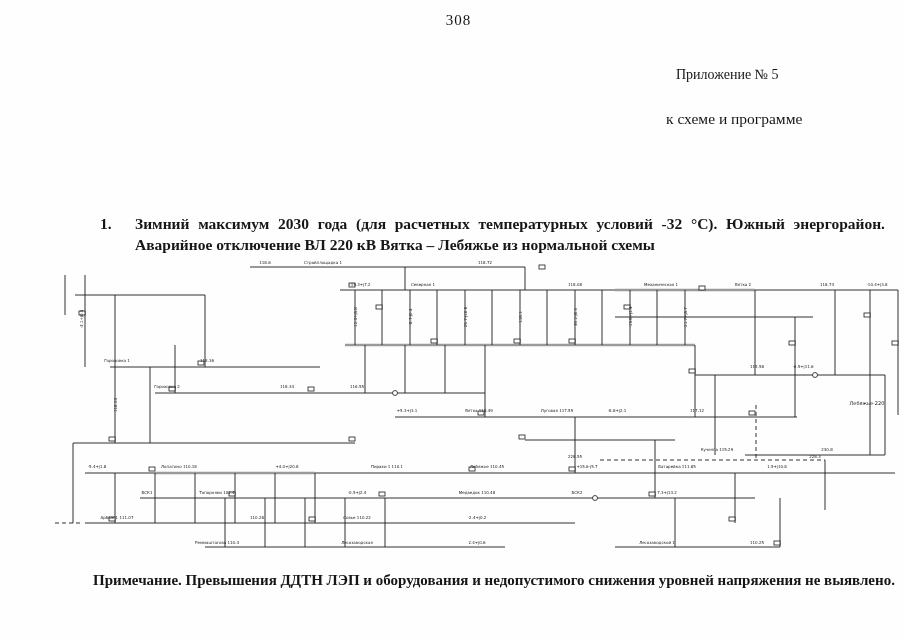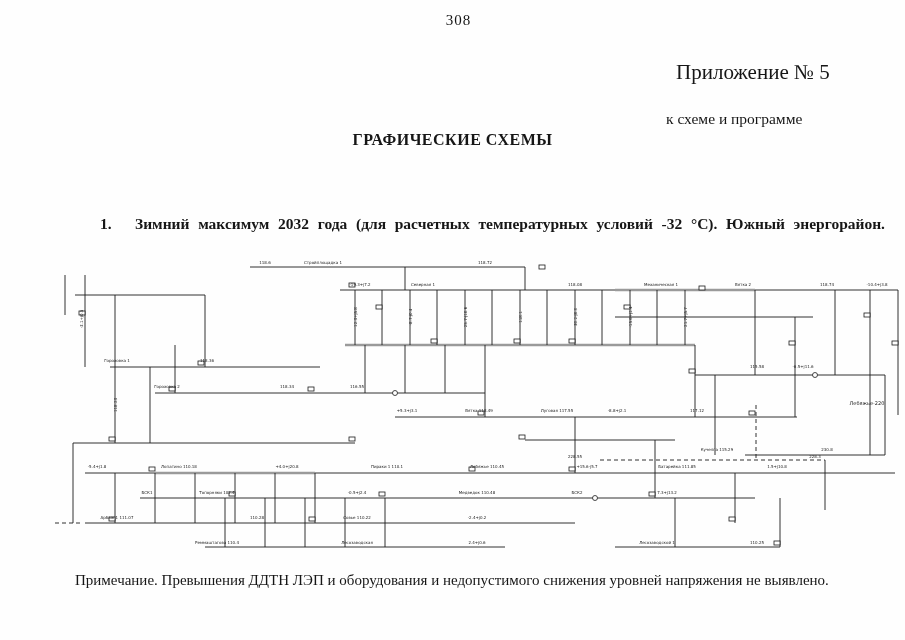--- a/index.html
+++ b/index.html
@@ -4,50 +4,50 @@
 <style>
   html,body{margin:0;padding:0;}
   body{
     width:905px;height:640px;position:relative;overflow:hidden;
     background:#fefefe;
     font-family:"Liberation Serif","DejaVu Serif",serif;
     color:#161616;
   }
   .abs{position:absolute;}
   .page-num{top:12px;left:0;right:0;text-align:center;font-size:15px;letter-spacing:1px;padding-left:12px;}
-  .annex1{top:60px;left:676px;font-size:21px;}
+  .annex1{top:67px;left:676px;font-size:14px;}
   .annex2{top:110px;left:666px;font-size:15.5px;}
   .title-block{top:131px;left:30px;right:30px;text-align:center;font-weight:bold;}
   .title-l1{font-size:16px;letter-spacing:.5px;}
   .title-l2{font-size:15.5px;margin-top:3px;}
   .title-l3{font-size:15.5px;margin-top:2px;}
   .item{top:213px;left:100px;width:785px;font-weight:bold;font-size:15.5px;line-height:21px;}
   .item-num{position:absolute;left:0;top:0;}
   .item-text{margin-left:35px;}
   .item-text .jl{text-align:justify;text-align-last:justify;}
   .diagram{top:255px;left:55px;width:845px;height:312px;}
-  .note{top:572px;left:75px;font-size:15px;}
+  .note{top:572px;left:93px;font-size:15px;font-weight:bold;}
   svg text{font-family:"DejaVu Sans",sans-serif;fill:#222;}
 </style>
 </head>
 <body>
 
 <div class="abs page-num">308</div>
 
 <div class="abs annex1">Приложение № 5</div>
 <div class="abs annex2">к схеме и программе</div>
 
 <div class="abs title-block">
-  <div class="title-l1">ГРАФИЧЕСКИЕ СХЕМЫ</div>
 </div>
 
 <div class="abs item">
   <span class="item-num">1.</span>
   <div class="item-text">
-    <div class="jl">Зимний максимум 2032 года (для расчетных температурных условий -32 °С). Южный энергорайон.</div>
+    <div class="jl">Зимний максимум 2030 года (для расчетных температурных условий -32 °С). Южный энергорайон.</div>
+    <div>Аварийное отключение ВЛ 220 кВ Вятка – Лебяжье из нормальной схемы</div>
   </div>
 </div>
 
 <div class="abs diagram">
   <svg width="845" height="312" viewBox="0 0 845 312" xmlns="http://www.w3.org/2000/svg">
       <line x1="195" y1="12" x2="470" y2="12" stroke="#1c1c1c" stroke-width="0.9" stroke-dasharray="none"></line>
       <line x1="20" y1="40" x2="150" y2="40" stroke="#1c1c1c" stroke-width="0.9" stroke-dasharray="none"></line>
       <line x1="285" y1="35" x2="843" y2="35" stroke="#1c1c1c" stroke-width="0.9" stroke-dasharray="none"></line>
       <line x1="560" y1="35" x2="700" y2="35" stroke="#9a9a9a" stroke-width="2.6" stroke-dasharray="none"></line>
       <line x1="560" y1="62" x2="758" y2="62" stroke="#1c1c1c" stroke-width="0.9" stroke-dasharray="none"></line>

